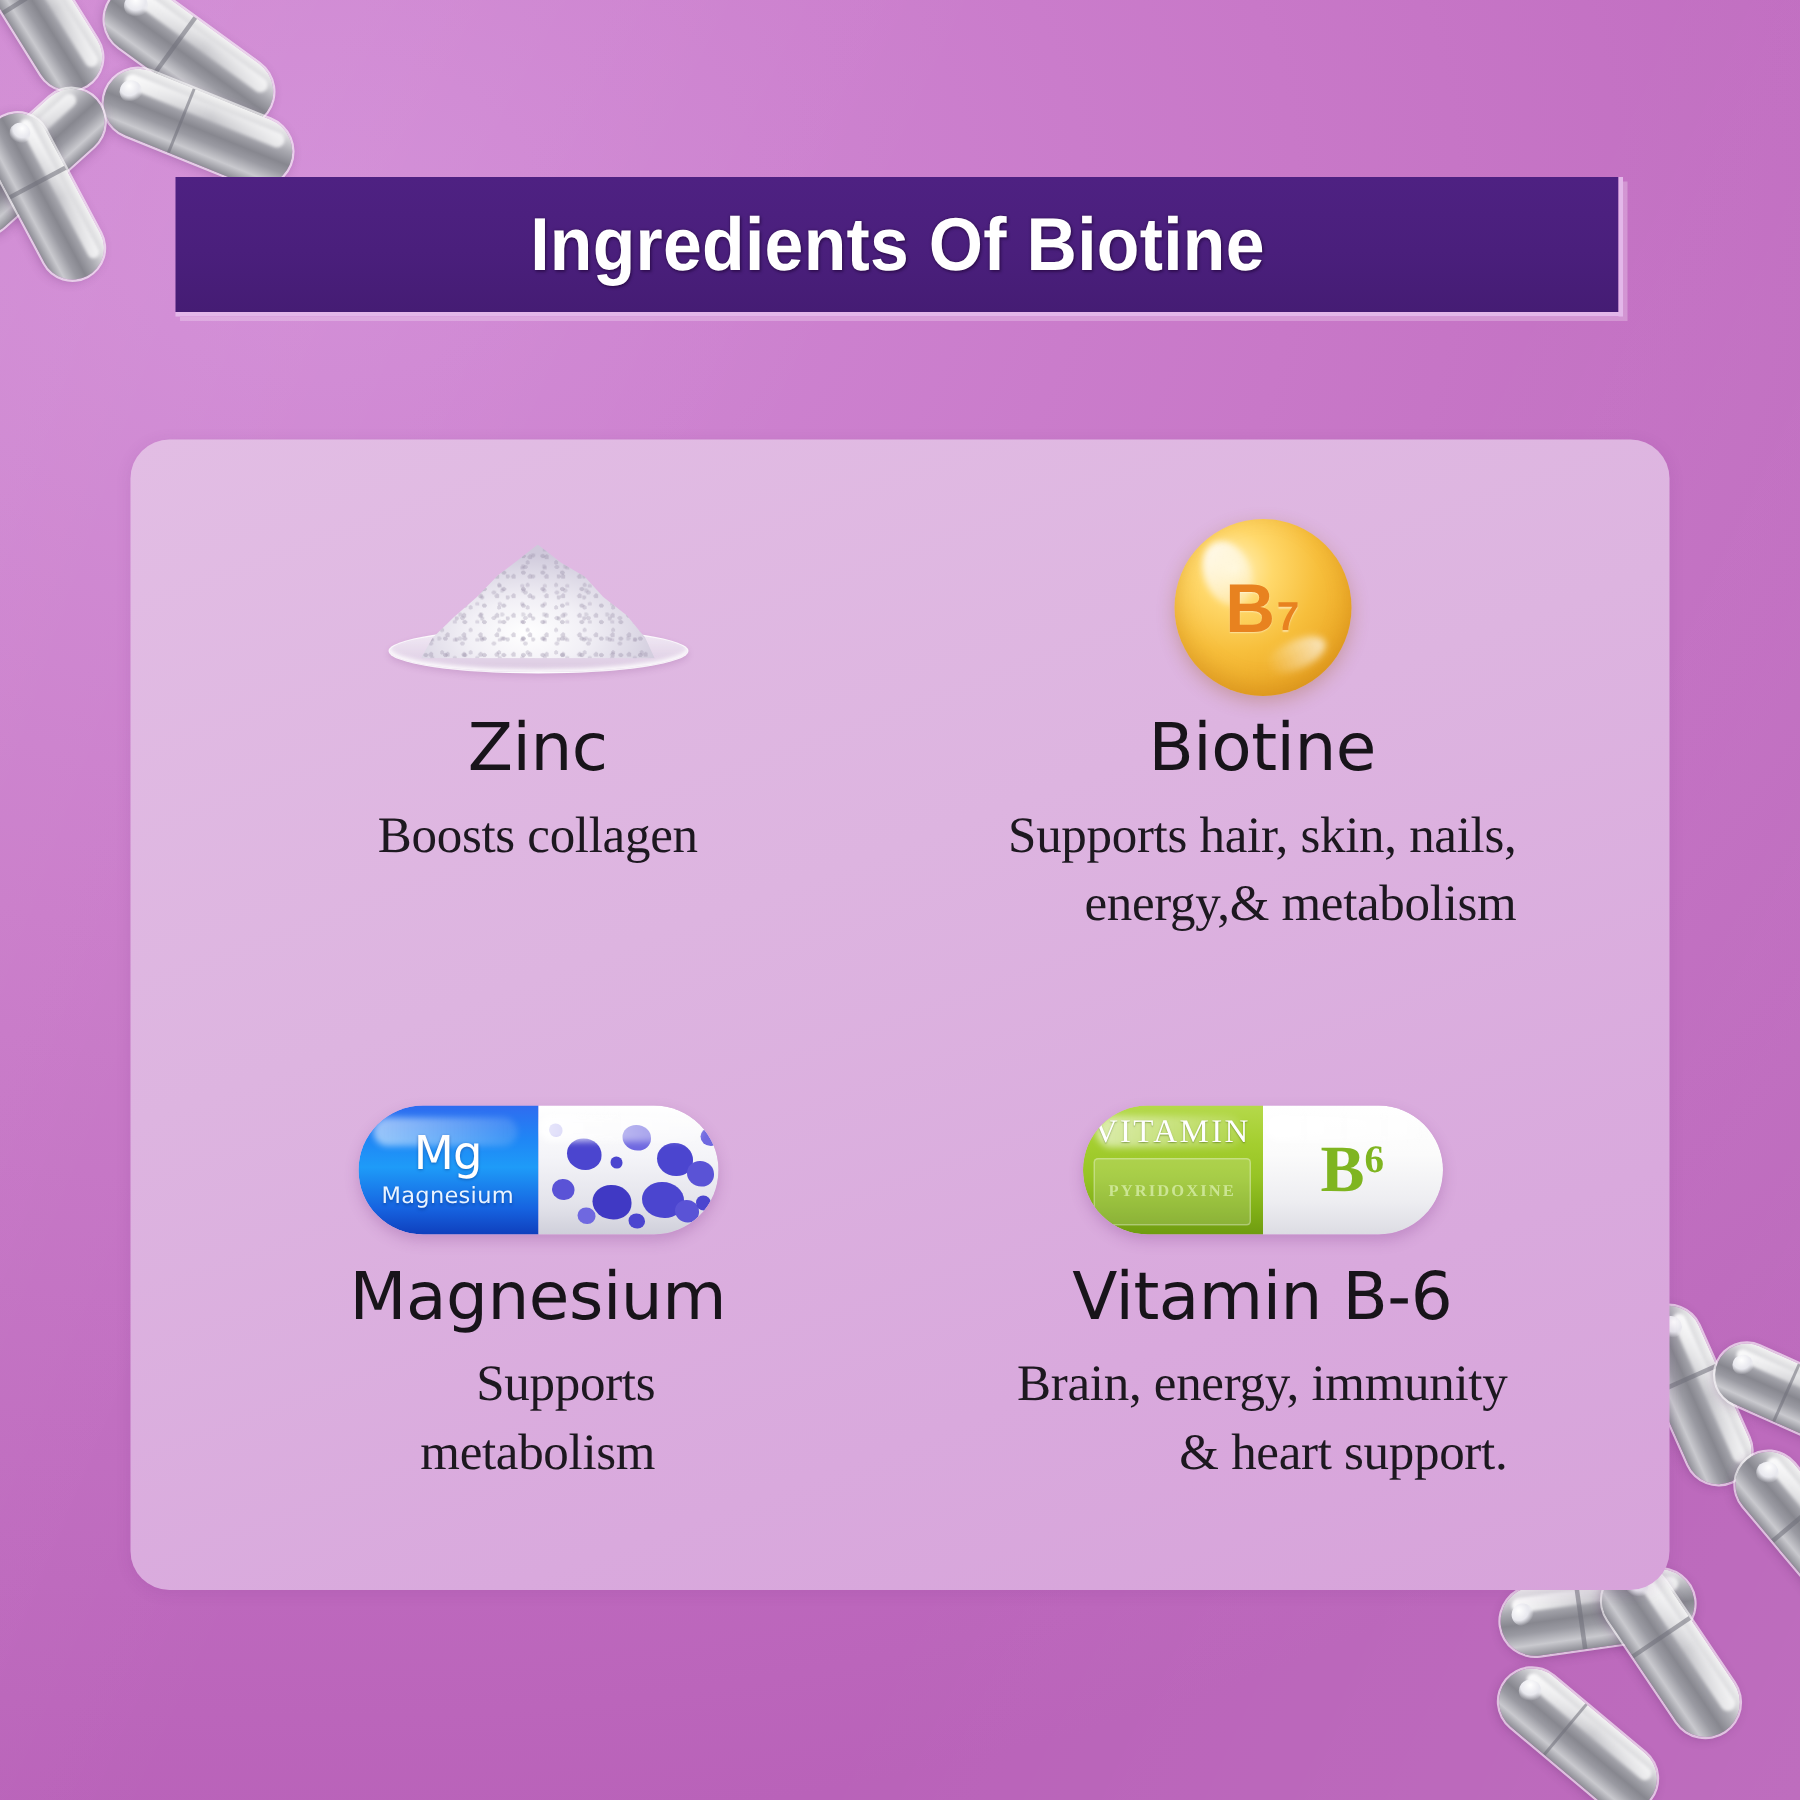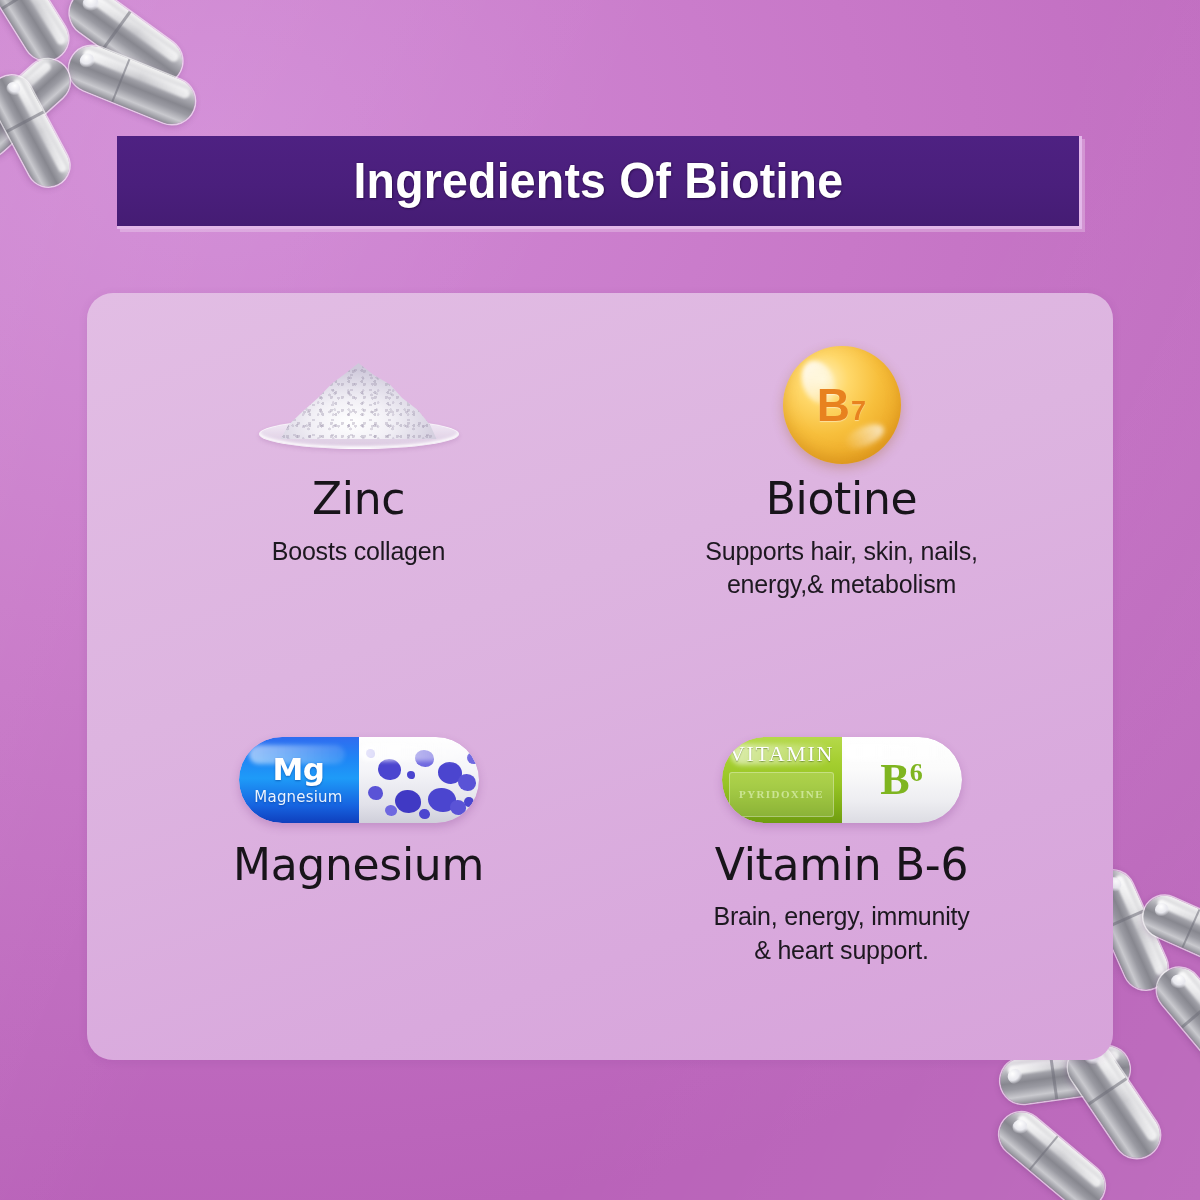--- a/index.html
+++ b/index.html
@@ -45,21 +45,21 @@
     background: rgba(110,110,120,0.55);
   }
   .cap-dot {
     position:absolute; border-radius:50%;
     background: radial-gradient(circle at 34% 30%, #ffffff 0%, #e8e8ee 45%, rgba(255,255,255,0) 72%);
   }
 
   
   .banner {
     position:absolute;
-    left:117px; top:136px; width:965px; height:93px;
+    left:117px; top:118px; width:965px; height:93px;
     background: linear-gradient(180deg, #4e2182 0%, #4a1f7c 55%, #451c74 100%);
     border-right: 3px solid #e3b7e9;
     border-bottom: 3px solid #e3b7e9;
     box-shadow: 3px 3px 0 rgba(255,255,255,0.25);
     display:flex; align-items:center; justify-content:center;
   }
   .banner-title {
     color:#ffffff;
     font-family: "Liberation Sans", sans-serif;
     font-weight:700;
@@ -92,23 +92,23 @@
   .icon-wrap { height:128px; display:flex; align-items:center; justify-content:center; }
   .icon-wrap.cap { height:110px; }
 
   .ing-name {
     font-family: "DejaVu Sans", sans-serif;
     font-size:44px; font-weight:400; color:#18141a;
     margin-top:6px; line-height:1.08; text-align:center;
     letter-spacing:-0.3px;
   }
   .ing-desc {
-    font-family: Liberation Sans, sans-serif;
-    font-size:25px; font-weight:400; color:#1d1820;
-    margin-top:12px; line-height:1.34; text-align:center;
+    font-family: Liberation Serif, serif;
+    font-size:34px; font-weight:400; color:#1d1820;
+    margin-top:12px; line-height:1.34; text-align:right;
     letter-spacing:-0.2px;
   }
 
   
   .zinc { position:relative; width:200px; height:92px; }
   .zinc-dish {
     position:absolute; left:0; bottom:2px; width:200px; height:30px;
     border-radius:50%;
     background: linear-gradient(180deg, rgba(246,244,250,0.88), rgba(214,206,222,0.65));
     box-shadow: inset 0 -2px 3px rgba(255,255,255,0.9), 0 2px 4px rgba(120,60,130,0.18);
@@ -180,21 +180,21 @@
     border-radius: 999px 0 0 999px;
     display:flex; flex-direction:column; align-items:center; justify-content:center;
   }
   .mg-left::before {
     content:""; position:absolute; left:9%; top:10%; width:80%; height:22%;
     border-radius:999px; background: linear-gradient(90deg, rgba(255,255,255,0.55), rgba(255,255,255,0.12));
     filter: blur(2px);
   }
   .mg-txt-lg {
     position:relative; z-index:2; color:#ffffff;
-    font-family: "DejaVu Sans", sans-serif; font-weight:700; font-size:31px;
+    font-family: "DejaVu Sans", sans-serif; font-weight:400; font-size:31px;
     line-height:1; letter-spacing:-0.5px;
     text-shadow: 0 1px 2px rgba(0,40,120,0.45);
   }
   .mg-txt-sm {
     position:relative; z-index:2; color:#eaf4ff;
     font-family: "DejaVu Sans", sans-serif; font-weight:400; font-size:15px;
     margin-top:3px; letter-spacing:0.2px;
     text-shadow: 0 1px 2px rgba(0,40,120,0.45);
   }
   .mg-right {
@@ -344,20 +344,24 @@
             <span class="gran" style="left:50%; top:84%; width:11px; height:10px; background:#4b45cf;"></span>
             <span class="gran" style="left:76%; top:74%; width:16px; height:15px; background:#5a53d6;"></span>
             <span class="gran" style="left:6%; top:14%; width:9px; height:9px; background:#7c76e6;"></span>
             <span class="gran" style="left:40%; top:40%; width:8px; height:8px; background:#4b45cf;"></span>
             <span class="gran" style="left:90%; top:18%; width:13px; height:12px; background:#6f68e0;"></span>
             <span class="gran" style="left:88%; top:70%; width:10px; height:10px; background:#4b45cf;"></span>
           </div>
         </div>
       </div>
       <div class="ing-name">Magnesium</div>
+      <div class="ing-desc">
+        <div>Supports</div>
+        <div>metabolism</div>
+      </div>
     </div>
 
     <div class="cell r2">
       <div class="icon-wrap cap">
         <div class="pill">
           <div class="pill-half b6-left">
             <div class="b6-vit">VITAMIN</div>
             <div class="b6-pyr">PYRIDOXINE</div>
           </div>
           <div class="pill-half b6-right">

